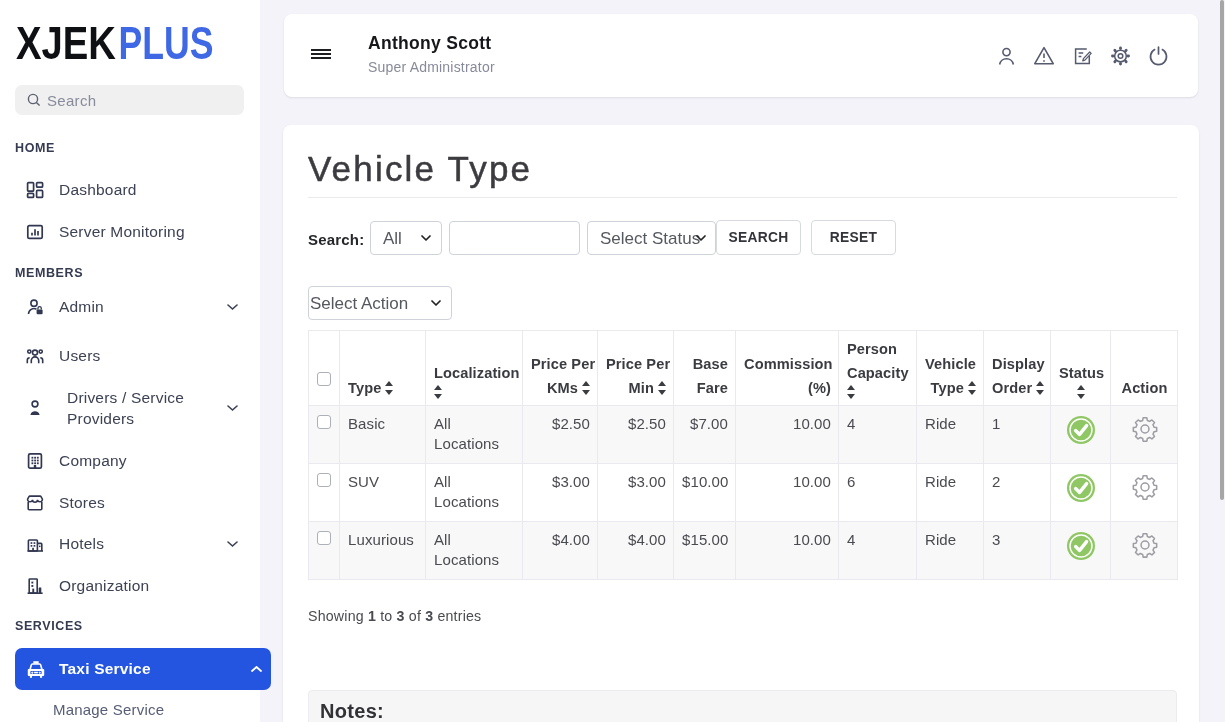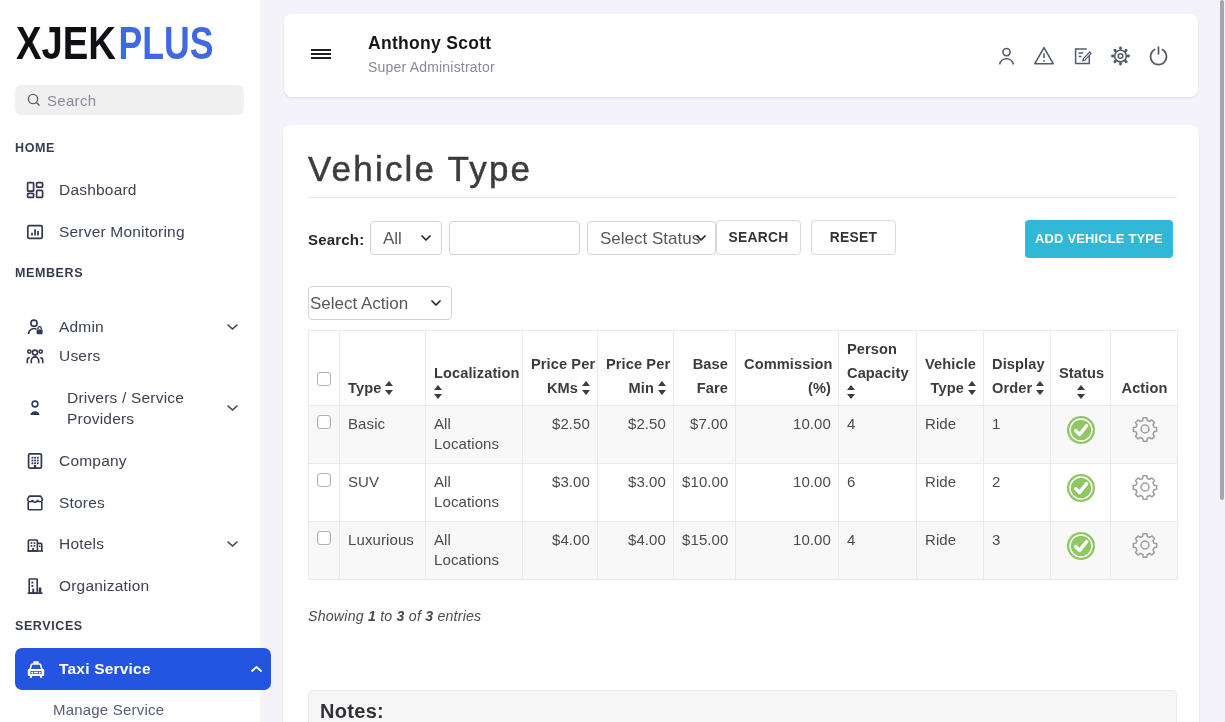--- a/index.html
+++ b/index.html
@@ -47,21 +47,21 @@
 .sline { line-height:15px; height:15px; }
 #vtable .num { text-align:right; }
 #vtable thead tr { height:74px; background:#fff; }
 #vtable tbody tr { height:58px; }
 #vtable tbody tr:nth-child(odd) { background:#f8f8f8; }
 .cbx { width:14px; height:14px; border:1.6px solid #adb0b8; border-radius:3px; background:#fff; display:inline-block; }
 .sorter { display:inline-block; width:8px; height:14px; position:relative; margin-left:4px; vertical-align:-2px; }
 .sorter:before { content:""; position:absolute; left:0; top:0; border-left:4px solid transparent; border-right:4px solid transparent; border-bottom:5px solid #3b3c41; }
 .sorter:after { content:""; position:absolute; left:0; bottom:0; border-left:4px solid transparent; border-right:4px solid transparent; border-top:5px solid #3b3c41; }
 
-#showing { position:absolute; left:25px; top:483px; font-size:14.2px; color:#4a4b50; letter-spacing:.2px;font-style:italic; }
+#showing { position:absolute; left:25px; top:483px; font-size:14.2px; color:#4a4b50; letter-spacing:.2px; }
 #notes { position:absolute; left:25px; top:565px; width:869px; height:135px; background:#f6f6f7; border:1px solid #ececf0; border-radius:4px; }
 #notes .nt { position:absolute; left:11px; top:9px; font-size:20px; font-weight:bold; color:#323236; letter-spacing:.3px; }
 
 #scrollbar { position:absolute; right:1px; top:0; width:4px; height:500px; background:#a6a6a6; border-radius:2px; }
 </style>
 </head>
 <body>
 
 <div id="sidebar">
   <svg id="logosvg" style="position:absolute;left:16px;top:25px;" width="200" height="36" viewBox="0 0 200 36">
@@ -92,21 +92,21 @@
   <div class="navitem" style="top:211px;">
     <svg class="ico" viewBox="0 0 18 18">
         <rect x="1.8" y="2.6" width="14.4" height="12.8" rx="1.5" fill="none" stroke="#313750" stroke-width="1.7"></rect>
         <line x1="6" y1="12.5" x2="6" y2="9.8" stroke="#313750" stroke-width="1.7"></line>
         <line x1="9" y1="12.5" x2="9" y2="6.2" stroke="#313750" stroke-width="1.7"></line>
         <line x1="12" y1="12.5" x2="12" y2="8" stroke="#313750" stroke-width="1.7"></line>
       </svg>
     <span class="lbl">Server Monitoring</span>
   </div>
   <div class="navlabel" style="top:266px;">MEMBERS</div>
-  <div class="navitem" style="top:306px;">
+  <div class="navitem" style="top:286px;">
     <svg class="ico" viewBox="0 0 18 18">
         <g fill="none" stroke="#313750" stroke-width="1.6">
           <circle cx="8" cy="5.2" r="3.1"></circle>
           <path d="M2.5 16 a5.5 5.5 0 0 1 8 -4.8"></path>
         </g>
         <g>
           <rect x="10.6" y="11.5" width="6" height="4.8" rx="1" fill="#313750"></rect>
           <path d="M11.9 11.5 v-1.1 a1.7 1.7 0 0 1 3.4 0 v1.1" fill="none" stroke="#313750" stroke-width="1.3"></path>
         </g>
       </svg>
@@ -289,21 +289,20 @@
     </div>
   <div class="ctl" id="inp-text" style="left:166px; top:96px; width:131px;"></div>
   <div class="ctl" id="sel-status" style="left:304px; top:96px; width:129px;">
       <span style="position:absolute;left:12px;top:7px;">Select Status</span>
       <svg class="chev2" style="right:9px;" width="10" height="6" viewBox="0 0 10 6">
         <path d="M1 1 L5 5 L9 1" fill="none" stroke="#222" stroke-width="1.7" stroke-linecap="round" stroke-linejoin="round"></path>
       </svg>
     </div>
   <div id="btnsearch" style="left:433px; width:85px; line-height:33px;">SEARCH</div>
   <div id="btnreset" style="left:528px; width:85px; line-height:33px;">RESET</div>
-  <div id="btnadd">ADD VEHICLE TYPE</div>
   <div class="ctl" id="sel-action" style="left:25px; top:161px; width:144px;">
       <span style="position:absolute;left:1px;top:7px;">Select Action</span>
       <svg class="chev2" style="right:10px;" width="10" height="6" viewBox="0 0 10 6">
         <path d="M1 1 L5 5 L9 1" fill="none" stroke="#222" stroke-width="1.7" stroke-linecap="round" stroke-linejoin="round"></path>
       </svg>
     </div>
 
   <table id="vtable">
     <colgroup>
       <col style="width:31px">

